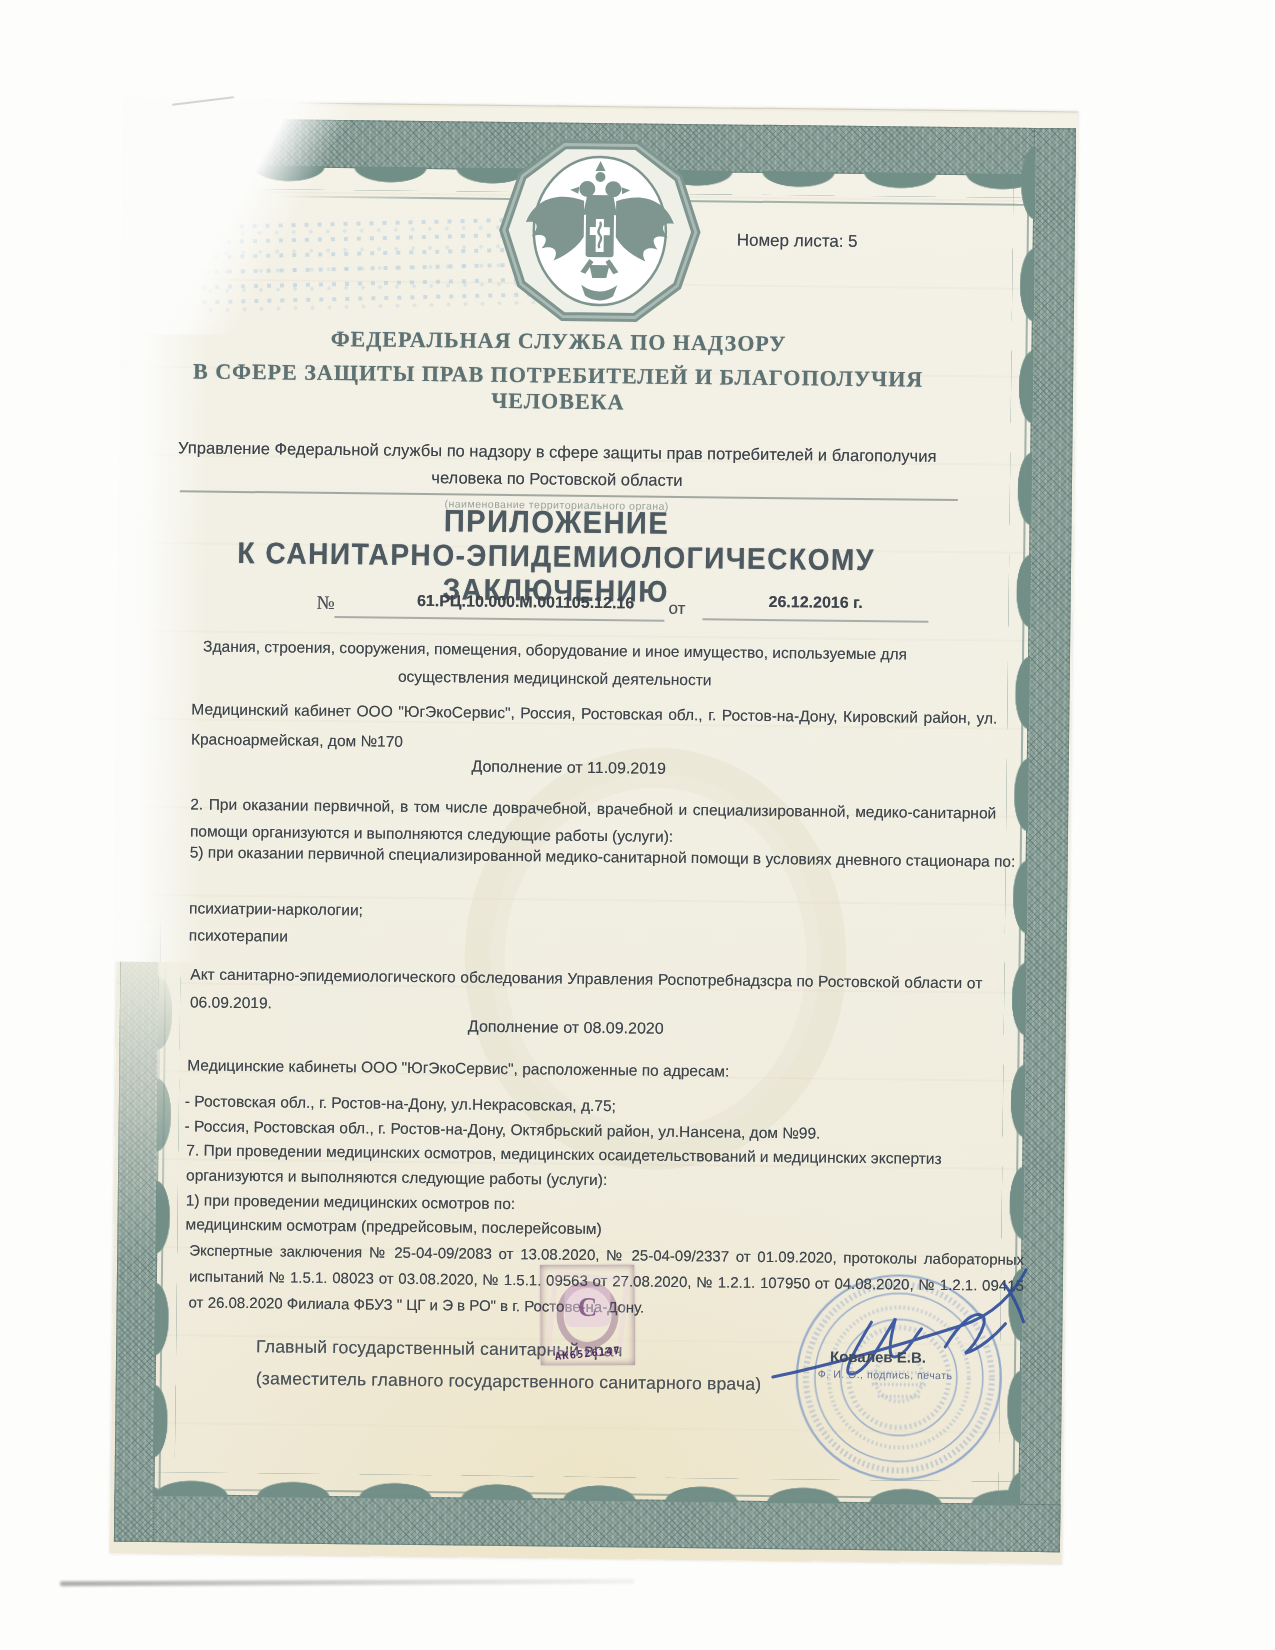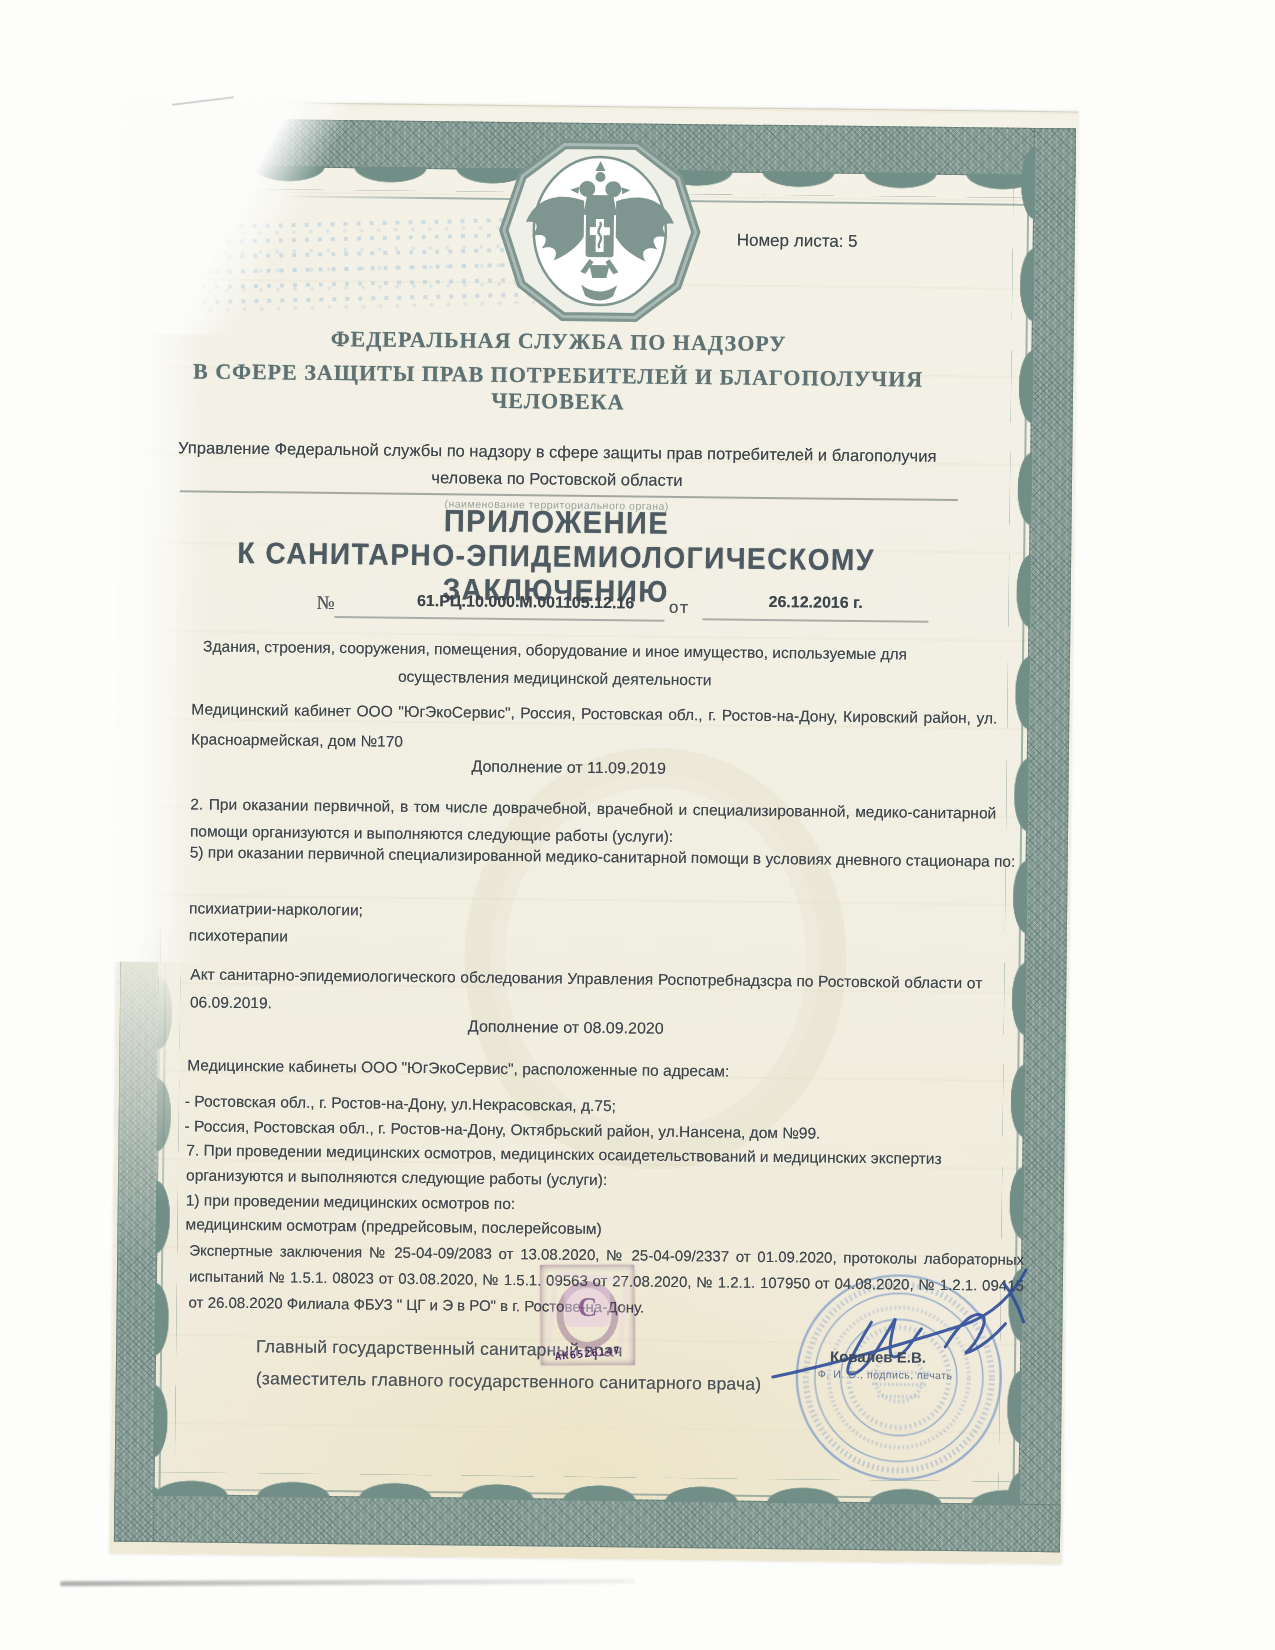--- a/index.html
+++ b/index.html
@@ -91,21 +91,21 @@
   .dept-caption{left:15px;top:392px;width:840px;text-align:center;font-size:10.5px;
      color:#98a19b;letter-spacing:.5px;}
   .bigtitle{left:0px;top:398px;width:870px;z-index:10;position:absolute;}
   .bigtitle .inner{transform:scaleX(.94);transform-origin:50% 50%;text-align:center;
      font-weight:bold;font-size:31px;letter-spacing:1.5px;color:#4e5a61;
      text-shadow:0 0 1px rgba(78,90,97,.5);}
   .bigtitle2{top:433px;}
   .bigtitle2 .inner{font-size:30px;}
   .numrow-no{left:196px;top:488px;font-family:"Liberation Serif",serif;font-size:19px;color:#4a5258;}
   .numrow-number{left:240px;top:487px;width:330px;text-align:center;font-weight:bold;font-size:16px;}
-  .numrow-ot{left:548px;top:491px;font-family:Liberation Mono, monospace;font-size:17px;color:#4a5258;}
+  .numrow-ot{left:548px;top:491px;font-family:Liberation Sans, sans-serif;font-size:17px;color:#4a5258;}
   .numrow-date{left:590px;top:484px;width:210px;text-align:center;font-weight:bold;font-size:16px;}
   .num-ul{position:absolute;height:1.5px;background:rgba(120,128,126,.6);z-index:10;}
   .ul1{left:214px;top:512px;width:330px;}
   .ul2{left:582px;top:510px;width:226px;}
   .subject{left:30px;top:530px;width:810px;text-align:center;font-size:15.5px;line-height:28px;}
   .objaddr{left:72px;top:592px;width:806px;font-size:15.5px;line-height:30px;text-align:justify;}
   .supp-head{left:70px;top:652px;width:760px;text-align:center;font-size:16px;}
   .p2019a{left:72px;top:688px;width:806px;font-size:15.5px;line-height:27px;text-align:justify;}
   .p2019b{left:72px;top:741px;width:830px;font-size:15.5px;}
   .item1{left:72px;top:797px;width:500px;font-size:15.5px;}

